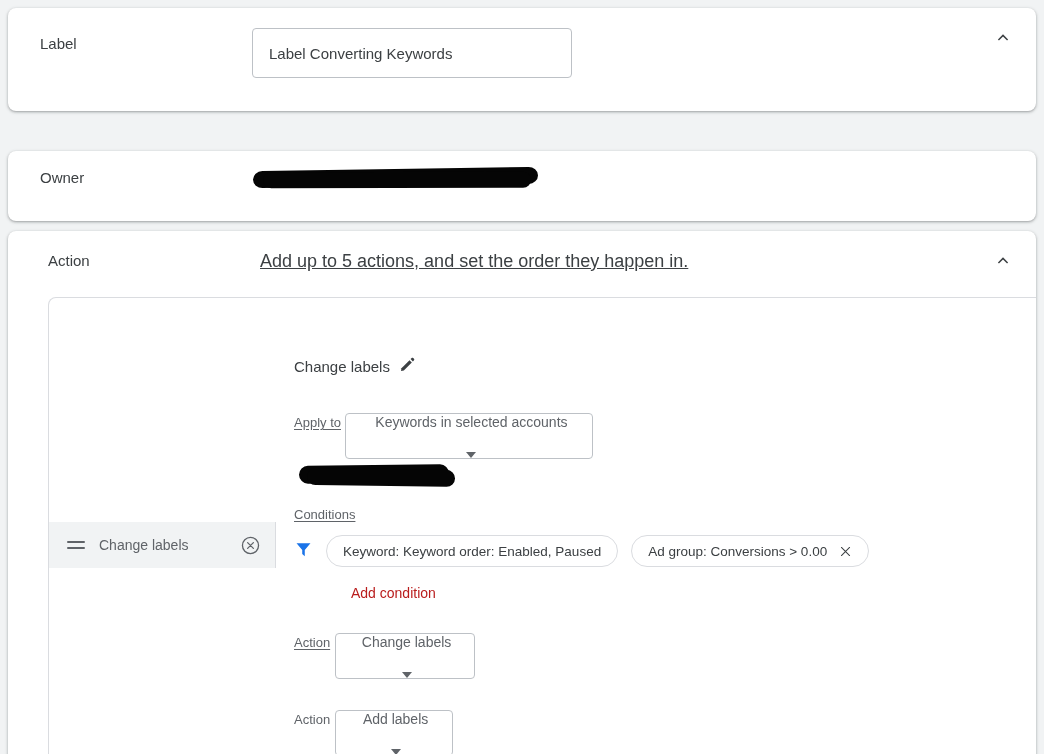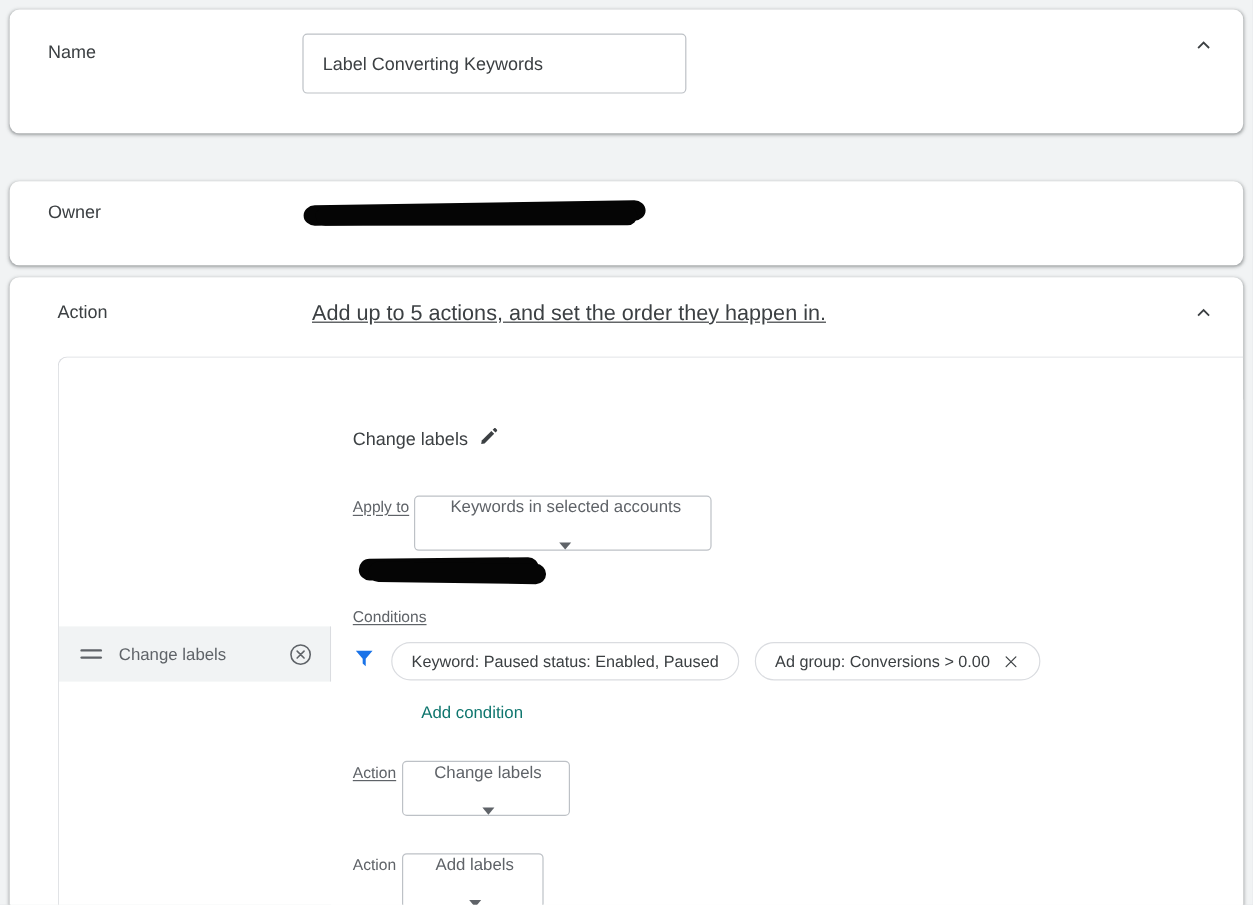--- a/index.html
+++ b/index.html
@@ -306,33 +306,33 @@
     justify-content: center;
     width: 14px;
     height: 14px;
     cursor: pointer;
   }
 
   .add-condition {
     margin-top: 18px;
     margin-left: 57px;
     font-size: 14px;
-    color: #0f766e;
+    color: #b91c1c;
     cursor: pointer;
     display: inline-block;
   }
 </style>
 </head>
 <body>
 
 <div class="page">
 
   <section class="card" id="name-card">
     <div class="card-row">
-      <div class="card-label">Name</div>
+      <div class="card-label">Label</div>
       <input class="name-input" type="text" value="Label Converting Keywords" style="">
     </div>
     <div class="collapse-btn">
       <span>
         <svg width="18" height="18" viewBox="0 0 24 24" aria-hidden="true">
           <path d="M6.6 15.3 L12 9.9 L17.4 15.3" fill="none" stroke="#3c4043" stroke-width="2" stroke-linecap="square" stroke-linejoin="miter"></path>
         </svg>
       </span>
     </div>
   </section>
@@ -401,21 +401,21 @@
         <div class="section-gap">
           <div class="field-label">Conditions</div>
 
           <div class="conditions-row">
             <span class="filter-icon">
               <svg width="19" height="19" viewBox="0 0 24 24" aria-hidden="true">
                 <path d="M3.2 4.2 H20.8 L13.6 12.6 V20.4 L10.4 17.6 V12.6 Z" fill="#1a73e8"></path>
               </svg>
             </span>
             <span class="chip">
-              <span>Keyword: Paused status: Enabled, Paused</span>
+              <span>Keyword: Keyword order: Enabled, Paused</span>
             </span>
             <span class="chip">
               <span>Ad group: Conversions &gt; 0.00</span>
               <span class="chip-x">
                 <svg width="13" height="13" viewBox="0 0 24 24" aria-hidden="true">
                   <path d="M4.5 4.5 L19.5 19.5 M19.5 4.5 L4.5 19.5" stroke="#3c4043" stroke-width="1.9" stroke-linecap="round"></path>
                 </svg>
               </span>
             </span>
           </div>

